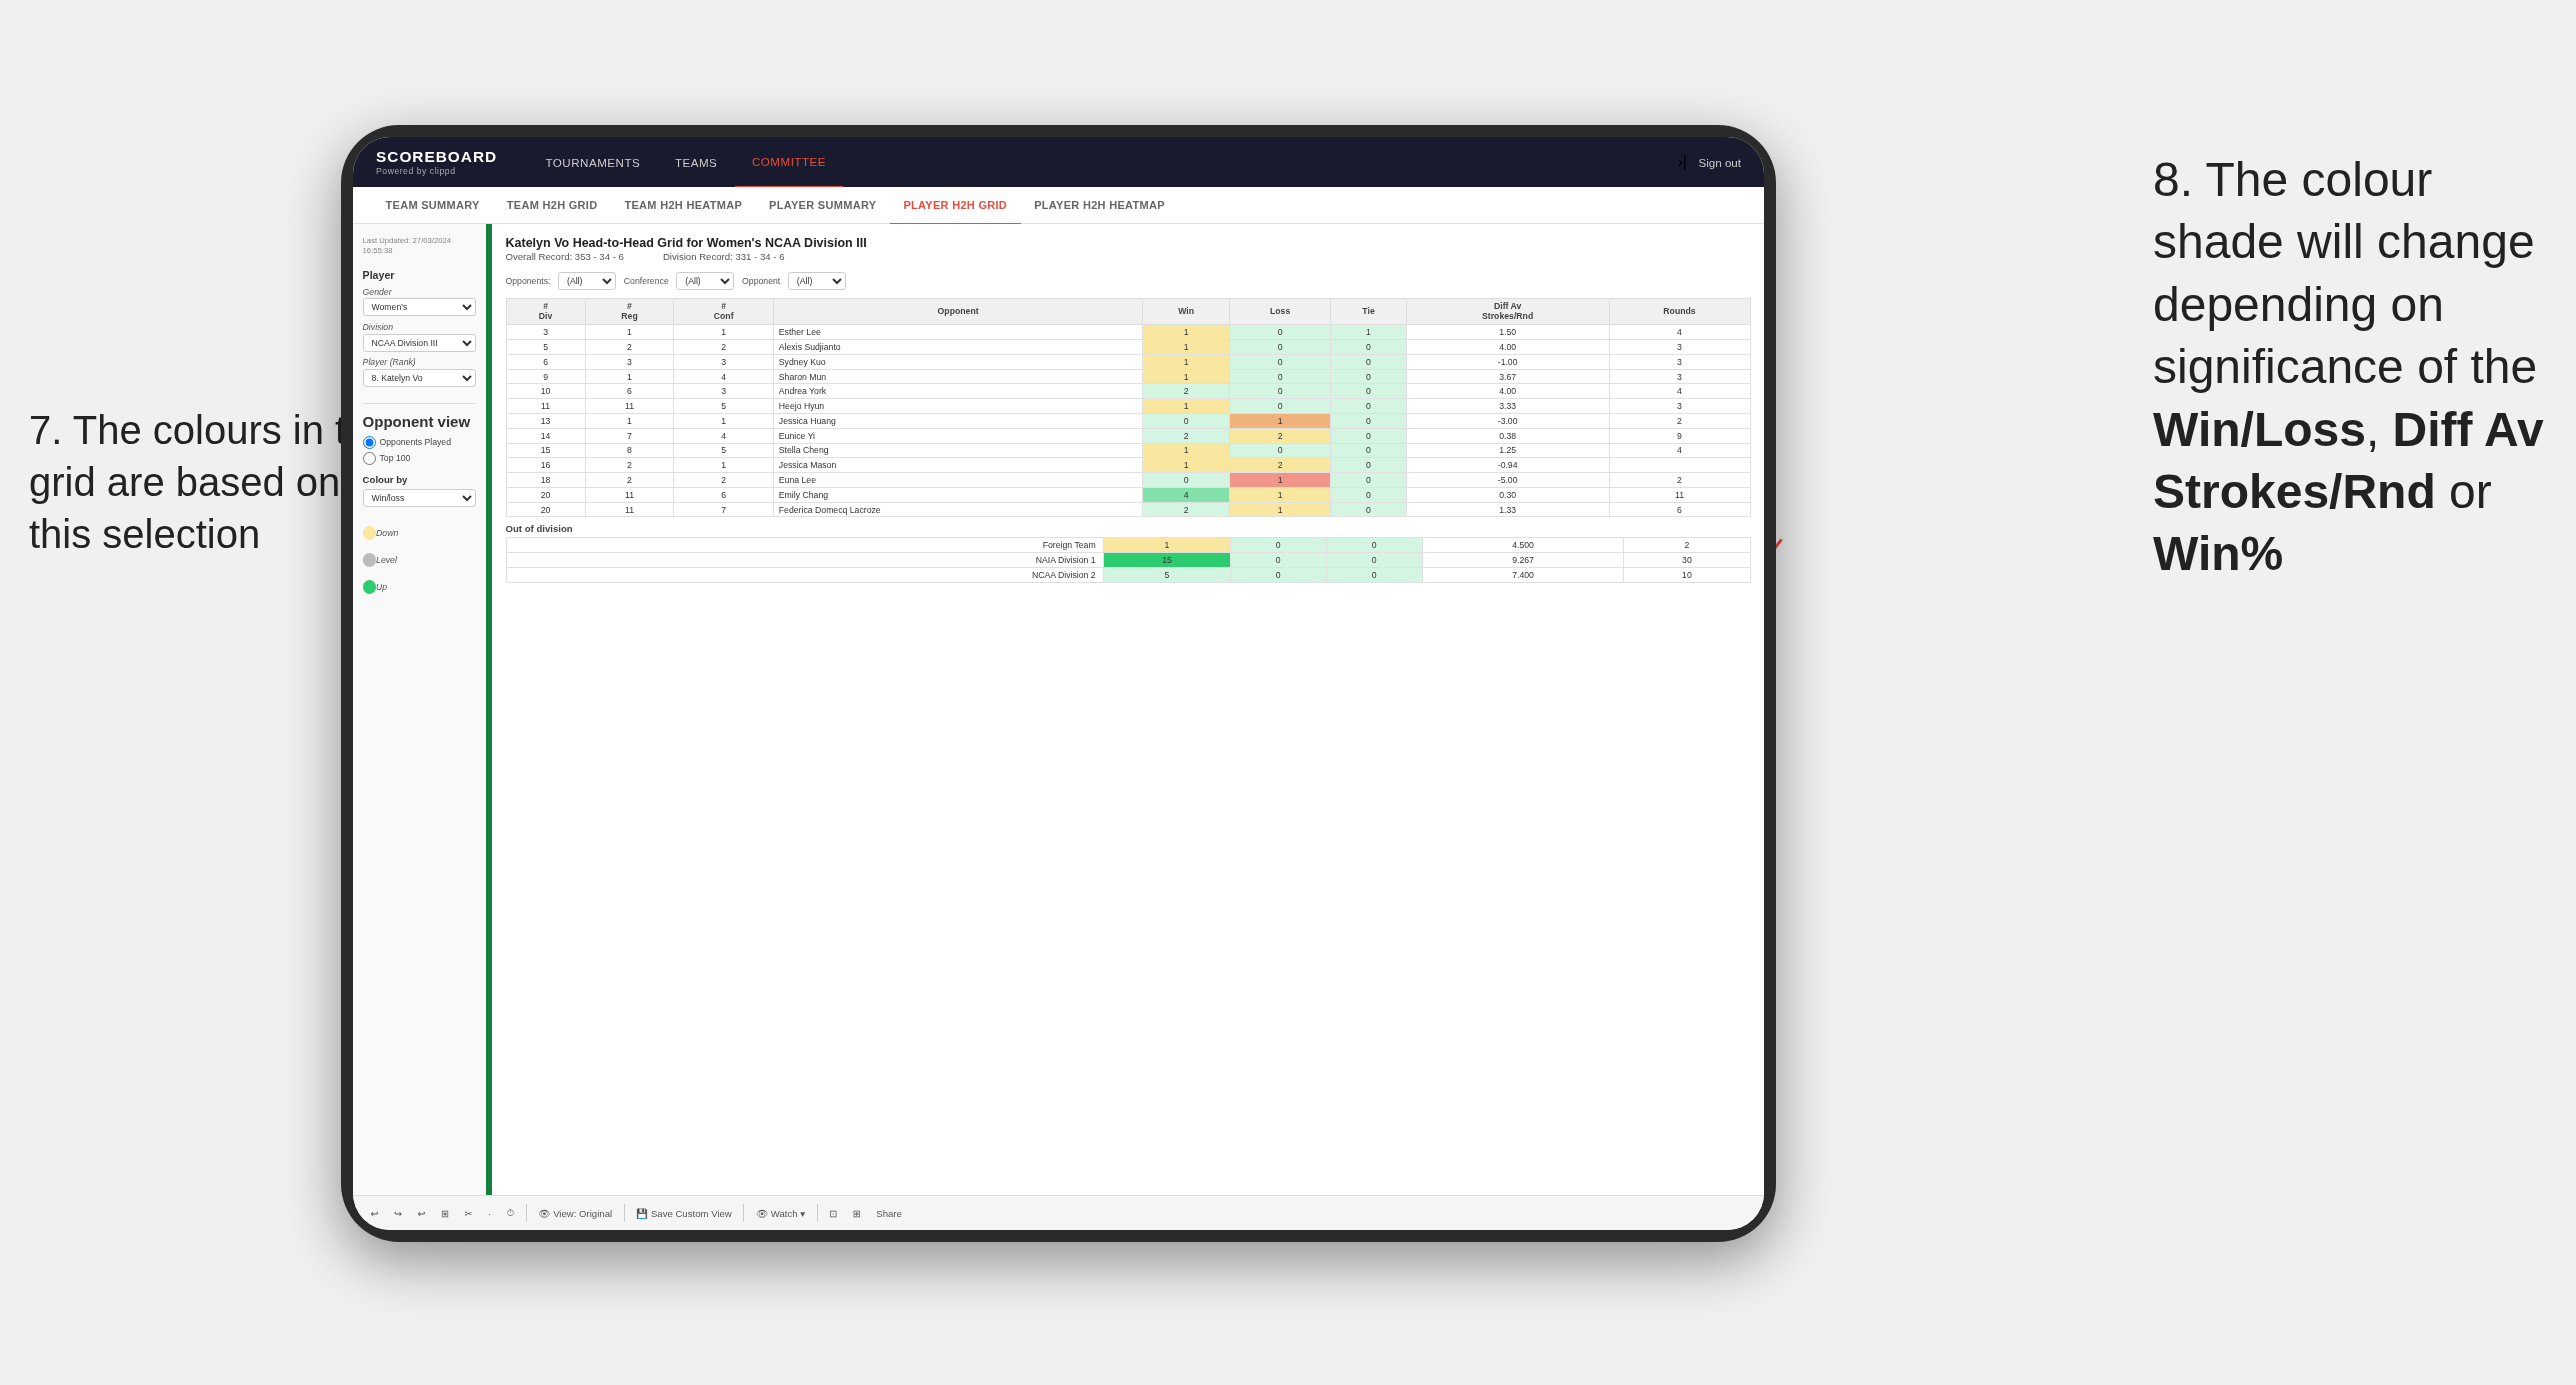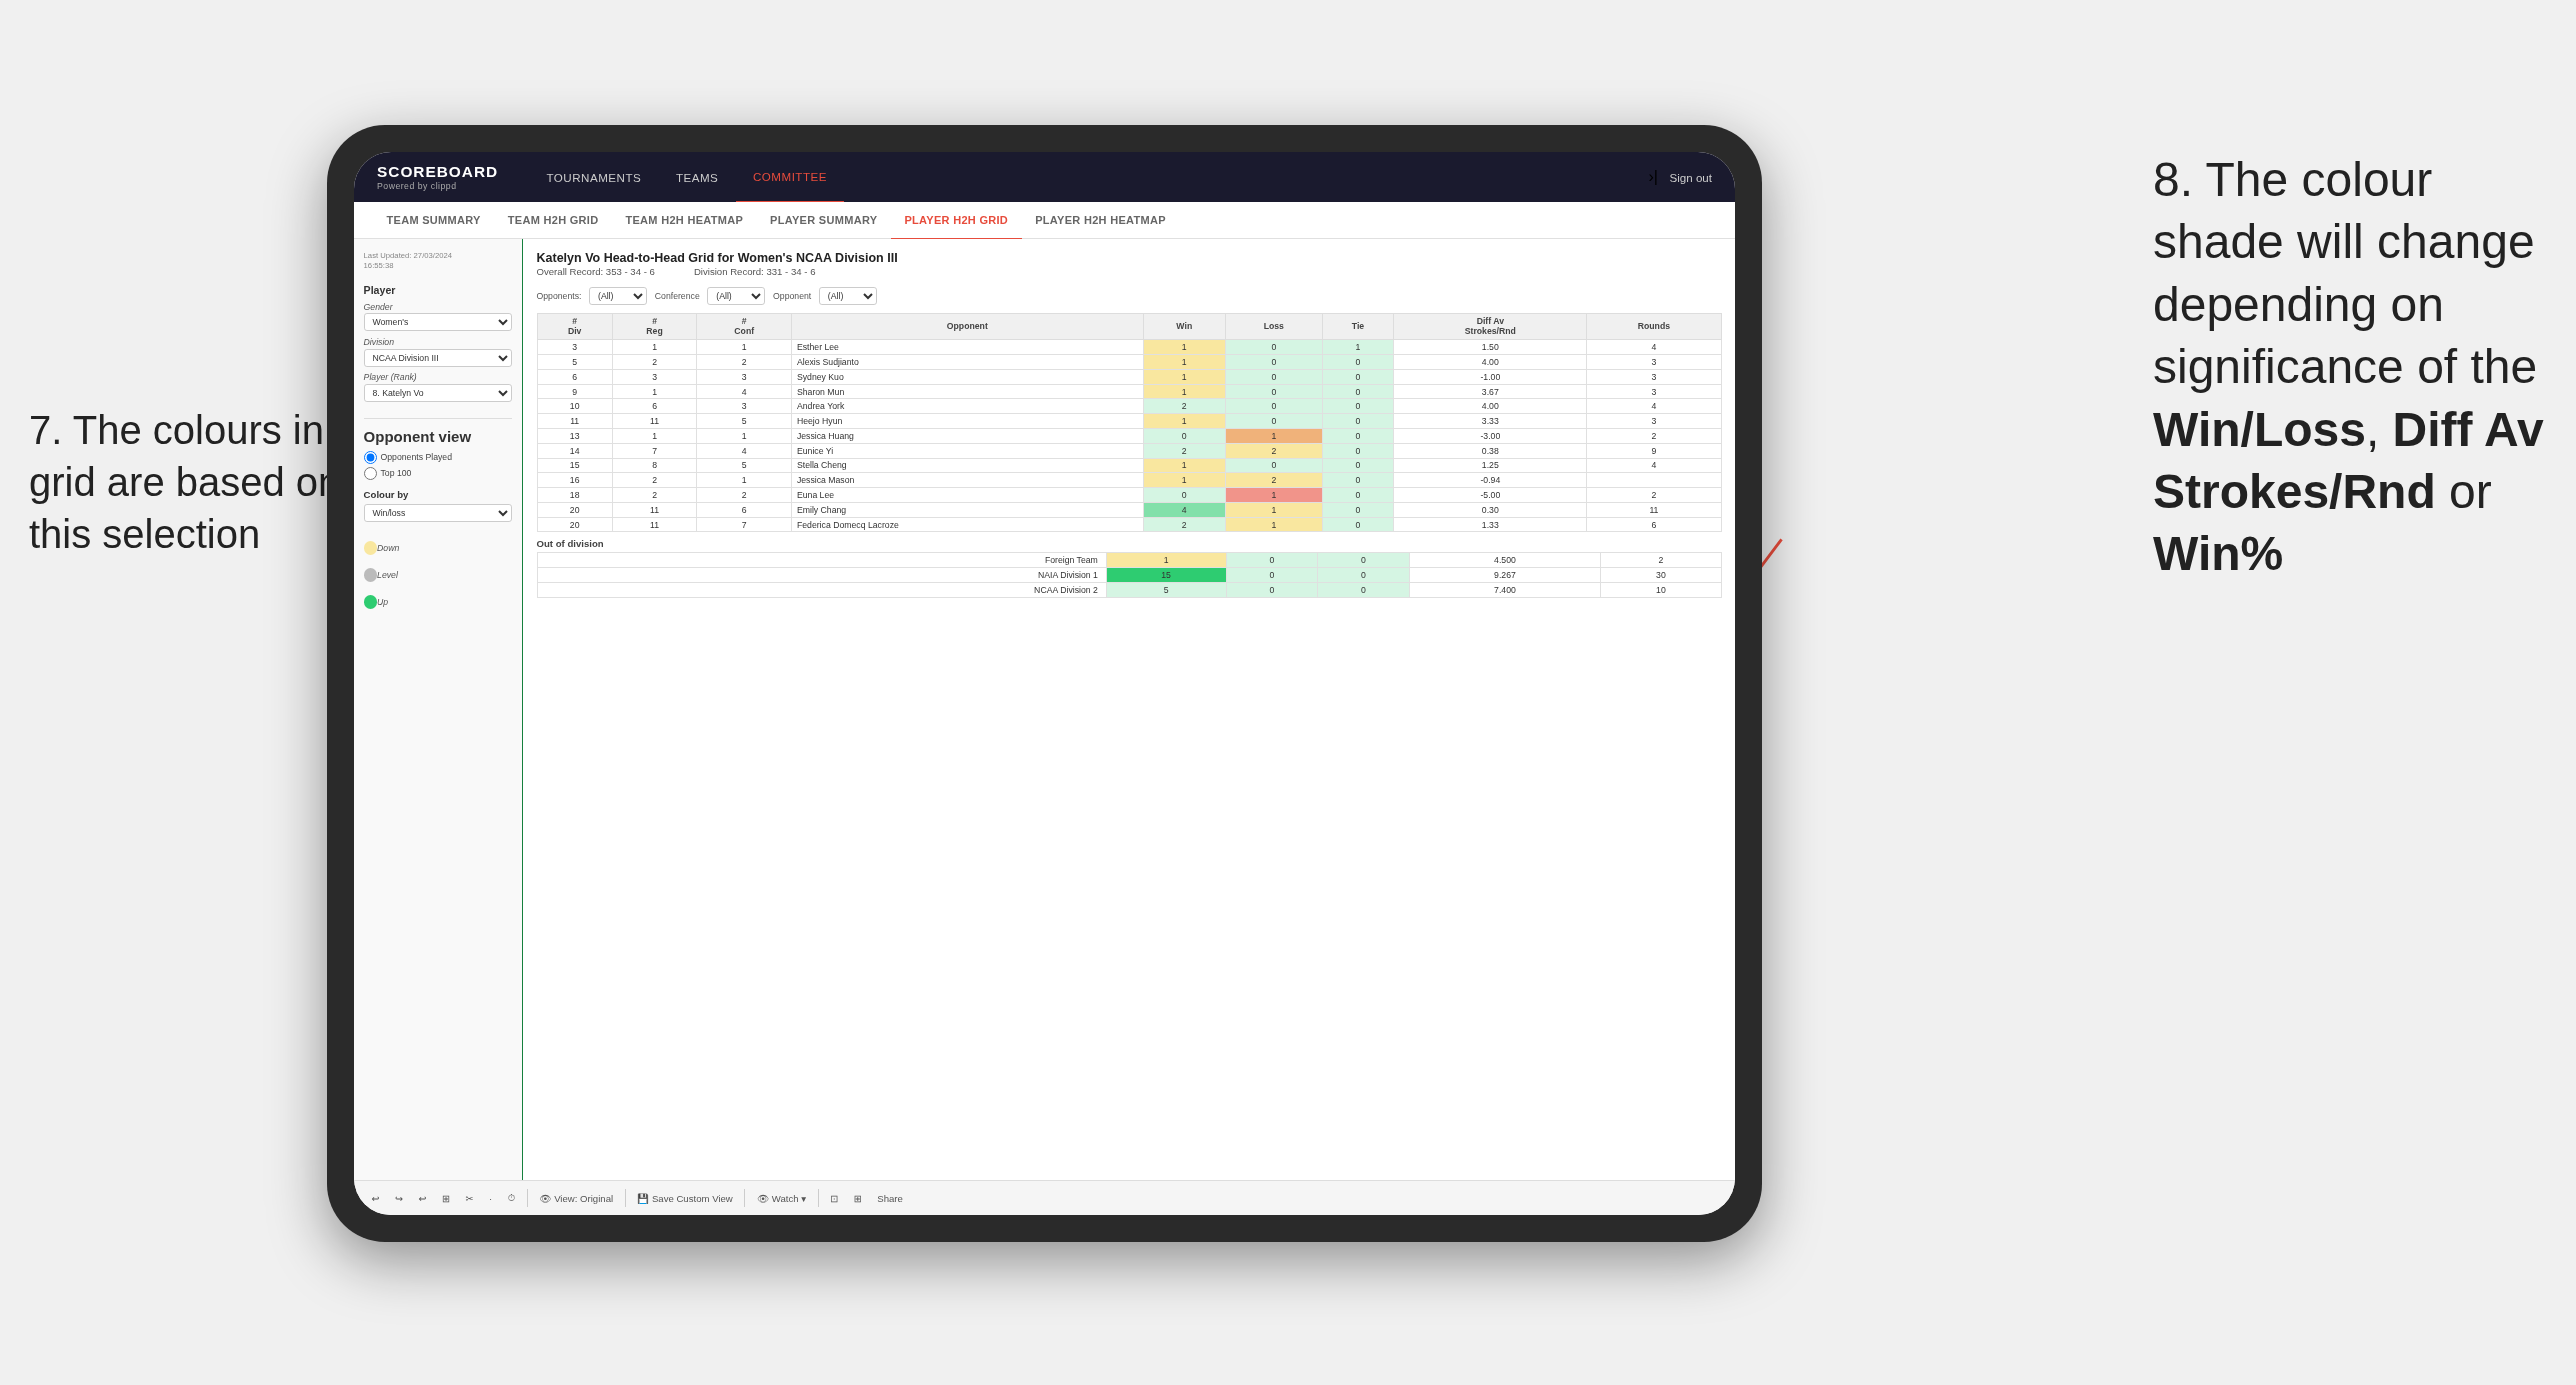--- a/index.html
+++ b/index.html
@@ -33,27 +33,27 @@
       line-height: 1.3;
       max-width: 404px;
     }
     .annotation-right strong {
       font-weight: 700;
     }
 
     
     .tablet-frame {
       position: absolute;
-      left: 327px;
+      left: 341px;
       top: 125px;
       width: 1435px;
       height: 1117px;
       background: #2a2a2a;
       border-radius: 58px;
-      padding: 27px;
+      padding: 12px;
       box-shadow: 0 19px 58px rgba(0,0,0,0.4);
     }
     .tablet-screen {
       width: 100%;
       height: 100%;
       background: #fff;
       border-radius: 37px;
       overflow: hidden;
       display: flex;
       flex-direction: column;
@@ -145,23 +145,23 @@
     
     .main-content {
       display: flex;
       flex: 1;
       overflow: hidden;
       background: #f5f5f5;
     }
 
     
     .left-panel {
-      width: 169px;
+      width: 139px;
       background: #f9f9f9;
-      border-right: 1px solid #15803d;
+      border-right: 6px solid #15803d;
       padding: 11.6px 9.6px;
       flex-shrink: 0;
       font-size: 9.6px;
     }
     .panel-timestamp {
       font-size: 7.7px;
       color: #888;
       margin-bottom: 11.6px;
       line-height: 1.4;
     }

